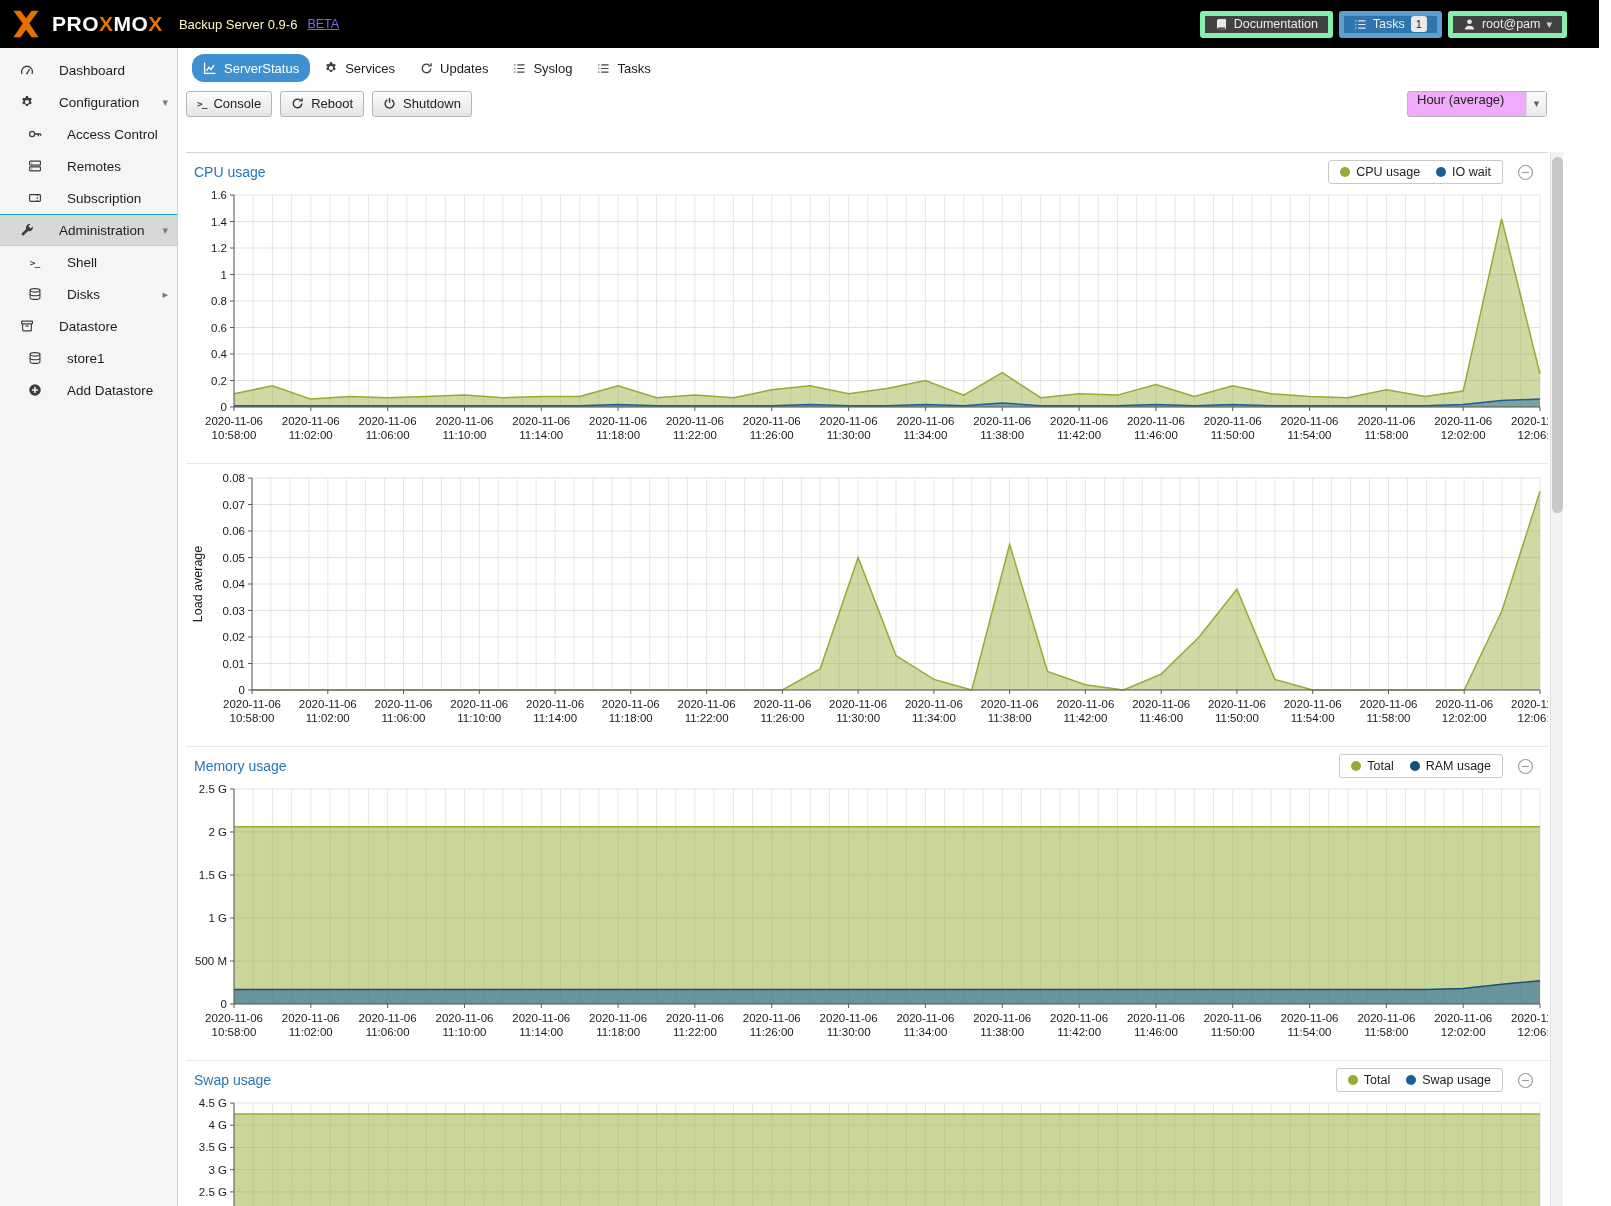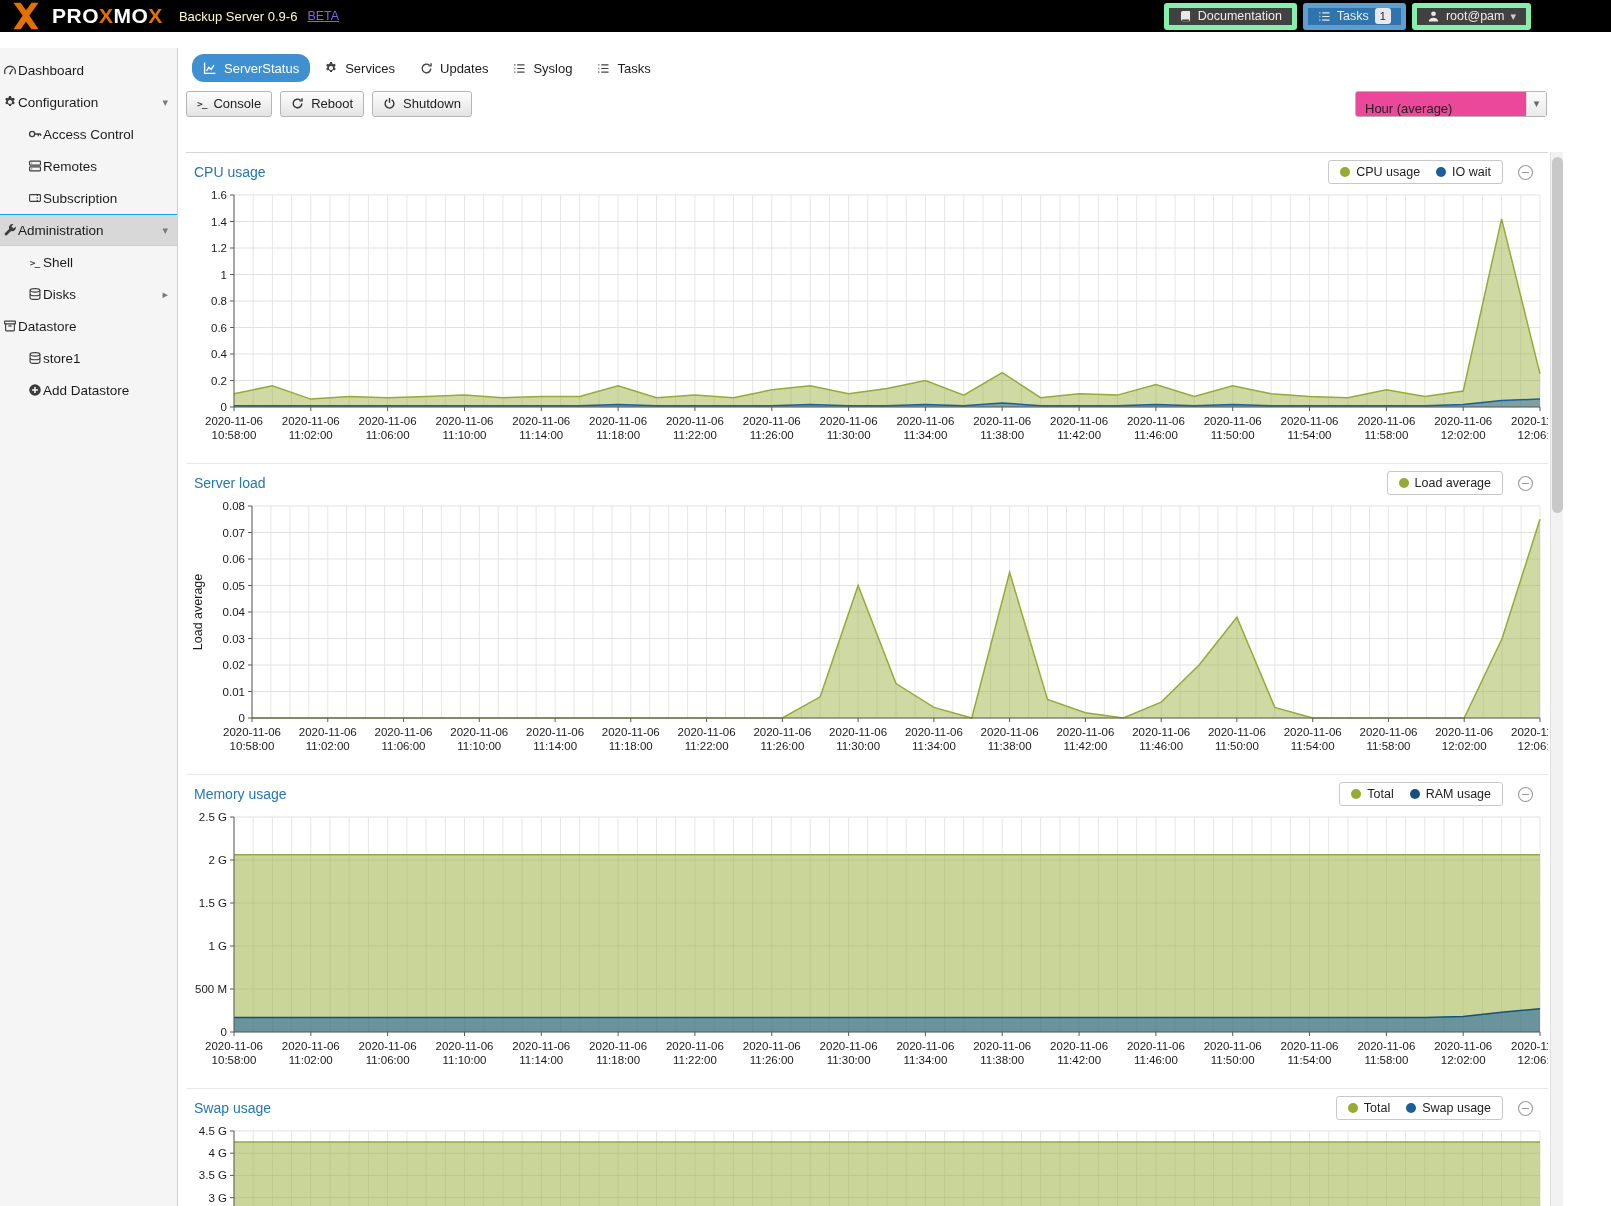--- a/index.html
+++ b/index.html
@@ -1,54 +1,54 @@
 <!DOCTYPE html>
 <html style="--orange: #e57000; --accent: #3f90d0; --title: #2577b3;"><head>
 <meta charset="utf-8">
 <style>
   *{margin:0;padding:0;box-sizing:border-box}
   html,body{width:1611px;height:1206px;overflow:hidden}
   body{font-family:"Liberation Sans",sans-serif;font-size:13px;background:#fff;color:#1a1a1a;position:relative}
   :root{--orange:#e57000;--accent:#3f90d0;--title:#2577b3}
 
   
-  .topbar{position:absolute;top:0;left:0;right:0;height:32px;background:#000;display:flex;align-items:center;padding:0 80px 0 10px;gap:8px}
+  .topbar{position:absolute;top:0;left:0;right:12px;height:48px;background:#000;display:flex;align-items:center;padding:0 32px 0 10px;gap:8px}
   .logo-mark{display:flex;align-items:center}
   .logo-text{font-size:21px;font-weight:bold;color:#fff;letter-spacing:.5px;margin-left:2px}
   .logo-text .ox{color:var(--orange)}
   .product{color:#fef9c3;font-size:13px;margin-left:8px}
   .beta{color:#8b5cf6;text-decoration:underline;font-size:12.5px;margin-left:2px;cursor:pointer}
   .topbar-right{margin-left:auto;display:flex;gap:6px;align-items:center}
   .tb-btn{background:#414141;border:5px solid #86efac;color:#ececec;height:27px;padding:0 10px;border-radius:3px;display:flex;align-items:center;gap:6px;font-size:12.5px;font-family:inherit;cursor:pointer}
   .tb-btn .ic{display:flex;align-items:center;color:#e8e8e8}
   .tb-btn.primary{background:#2f74ad;border-color:#5e9fd0}
   .badge{background:#e9e9e9;color:#222;border-radius:3px;padding:0 5px;font-size:11px;height:16px;line-height:16px}
   .caret-glyph{font-size:11px;color:#cfcfcf}
 
   
   .sidebar{position:absolute;top:48px;left:0;width:177px;bottom:0;background:#f5f5f5;padding-top:6px}
-  .nav-item{height:32px;display:flex;align-items:center;gap:0;padding:0 1px;font-size:13.5px;color:#1c1c1c;cursor:pointer;position:relative}
+  .nav-item{height:32px;display:flex;align-items:center;gap:24px;padding:0 18px;font-size:13.5px;color:#1c1c1c;cursor:pointer;position:relative}
   .nav-item.lvl1{padding-left:26px}
   .nav-item.selected{background:#d8d8d8;border-top:1px solid #0ea5e9;border-bottom:1px solid #c9c9c9}
   .nav-icon{width:17px;display:flex;justify-content:center;align-items:center;color:#3d3d3d}
   .nav-caret{position:absolute;right:9px;color:#7a7a7a;font-size:11px}
   .term-ic{font-family:"DejaVu Sans Mono",monospace;font-weight:bold;font-size:9.5px;letter-spacing:-1px}
 
   
   .main{position:absolute;top:48px;left:177px;right:0;bottom:0;background:#fff;border-left:1px solid #cfcfcf}
   .main-title{padding:12px 0 0 14px;height:32px;font-size:15.5px;color:var(--title)}
   .tabs{margin:6px 0 0 14px;height:28px;display:flex;gap:3px;align-items:center}
   .tab{height:28px;display:flex;align-items:center;gap:7px;padding:0 11px;border-radius:12px;font-size:13px;color:#1c1c1c;cursor:pointer}
   .tab .tab-ic{display:flex;align-items:center;color:#444}
   .tab.active{background:var(--accent);color:#fff}
   .tab.active .tab-ic{color:#fff}
   .toolbar{margin:8px 64px 0 8px;height:27px;display:flex;align-items:center;gap:8px}
   .btn{background:linear-gradient(#fdfdfd,#e4e4e4);border:1px solid #b5b5b5;border-radius:3px;height:26px;padding:0 10px;display:flex;align-items:center;gap:7px;font-size:13px;font-family:inherit;color:#222;cursor:pointer}
   .btn .ic{display:flex;align-items:center;color:#333}
-  .tf-select{margin-left:auto;width:192px;height:26px;background:#ec4899;border:1px solid #b5b5b5;border-radius:3px;display:flex;align-items:flex-end;padding:0 0 0 9px;font-size:13px;color:#222;cursor:pointer}
+  .tf-select{margin-left:auto;width:140px;height:26px;background:#f0abfc;border:1px solid #b5b5b5;border-radius:3px;display:flex;align-items:flex-start;padding:0 0 0 9px;font-size:13px;color:#222;cursor:pointer}
   .tf-caret{margin-left:auto;width:20px;height:24px;display:flex;align-items:center;justify-content:center;color:#666;border-left:1px solid #d8d8d8;background:linear-gradient(#fbfbfb,#eaeaea);font-size:11px}
 
   
   .content{position:absolute;top:104px;left:8px;width:1362px;bottom:0;overflow:hidden;border-top:1px solid #d5d5d5}
   .panel{padding:4px 2px 10px 2px;border-bottom:1px solid #e8e8e8}
   .panel-hd{display:flex;align-items:center;height:28px;padding:2px 12px 0 6px}
   .panel-title{font-size:14px;color:var(--title)}
   .legend{margin-left:auto;display:flex;gap:16px;align-items:center;border:1px solid #c8c8c8;border-radius:3px;background:#fff;height:24px;padding:0 11px;font-size:12.5px;color:#222}
   .lg-item{display:flex;align-items:center;gap:6px;cursor:pointer}
   .lg-dot{width:10px;height:10px;border-radius:50%;display:inline-block}
@@ -441,35 +441,20 @@
             <text x="1275.2" y="238" text-anchor="middle" font-size="11.5" fill="#1a1a1a">2020-11-06</text>
             <text x="1275.2" y="252" text-anchor="middle" font-size="11.5" fill="#1a1a1a">12:02:00</text>
             <line x1="1352.0" y1="220" x2="1352.0" y2="224" stroke="#5a5a5a"></line>
             <text x="1352.0" y="238" text-anchor="middle" font-size="11.5" fill="#1a1a1a">2020-11-06</text>
             <text x="1352.0" y="252" text-anchor="middle" font-size="11.5" fill="#1a1a1a">12:06:00</text>
           </svg>
         </div>
     </div>
 
     <div class="panel">
-      <div class="panel-hd">
-        <span class="panel-title">Server load</span>
-        <div class="legend" id="legend-1">
-            <span class="lg-item">
-              <span class="lg-dot" style="background:#95ab33"></span>
-              <span>Load average</span>
-            </span>
-          </div>
-        <span class="collapse">
-            <svg viewBox="0 0 18 18" width="17" height="17" fill="none" stroke="#9b9b9b" stroke-width="1.2">
-              <circle cx="9" cy="9" r="7.4"></circle>
-              <line x1="5.4" y1="9" x2="12.6" y2="9"></line>
-            </svg>
-          </span>
-      </div>
       <div class="chart" id="chart-1">
           <svg width="1358" height="266" style="overflow:visible;display:block">
             <line x1="64.0" y1="8" x2="64.0" y2="220" stroke="#e6e6e6"></line>
             <line x1="82.9" y1="8" x2="82.9" y2="220" stroke="#e6e6e6"></line>
             <line x1="101.9" y1="8" x2="101.9" y2="220" stroke="#e6e6e6"></line>
             <line x1="120.8" y1="8" x2="120.8" y2="220" stroke="#e6e6e6"></line>
             <line x1="139.8" y1="8" x2="139.8" y2="220" stroke="#e6e6e6"></line>
             <line x1="158.7" y1="8" x2="158.7" y2="220" stroke="#e6e6e6"></line>
             <line x1="177.6" y1="8" x2="177.6" y2="220" stroke="#e6e6e6"></line>
             <line x1="196.6" y1="8" x2="196.6" y2="220" stroke="#e6e6e6"></line>

